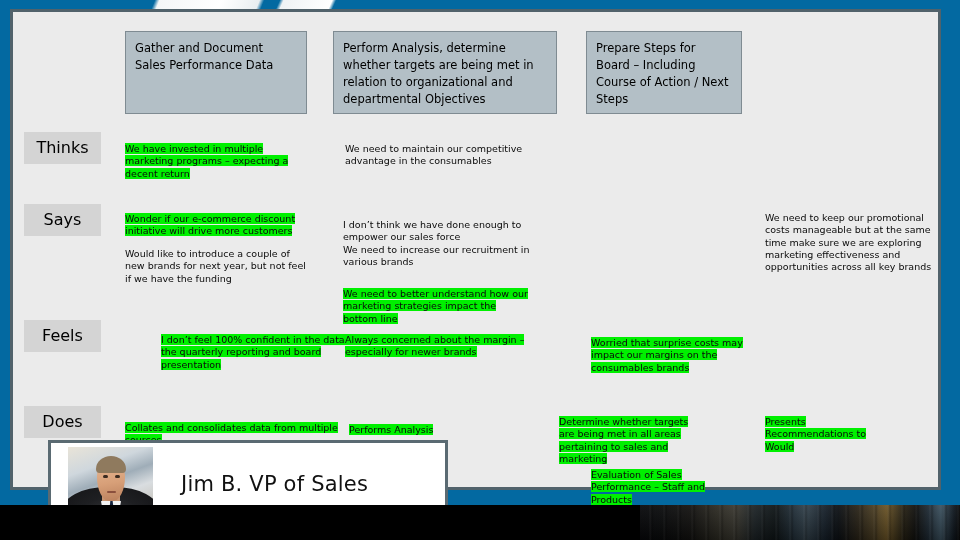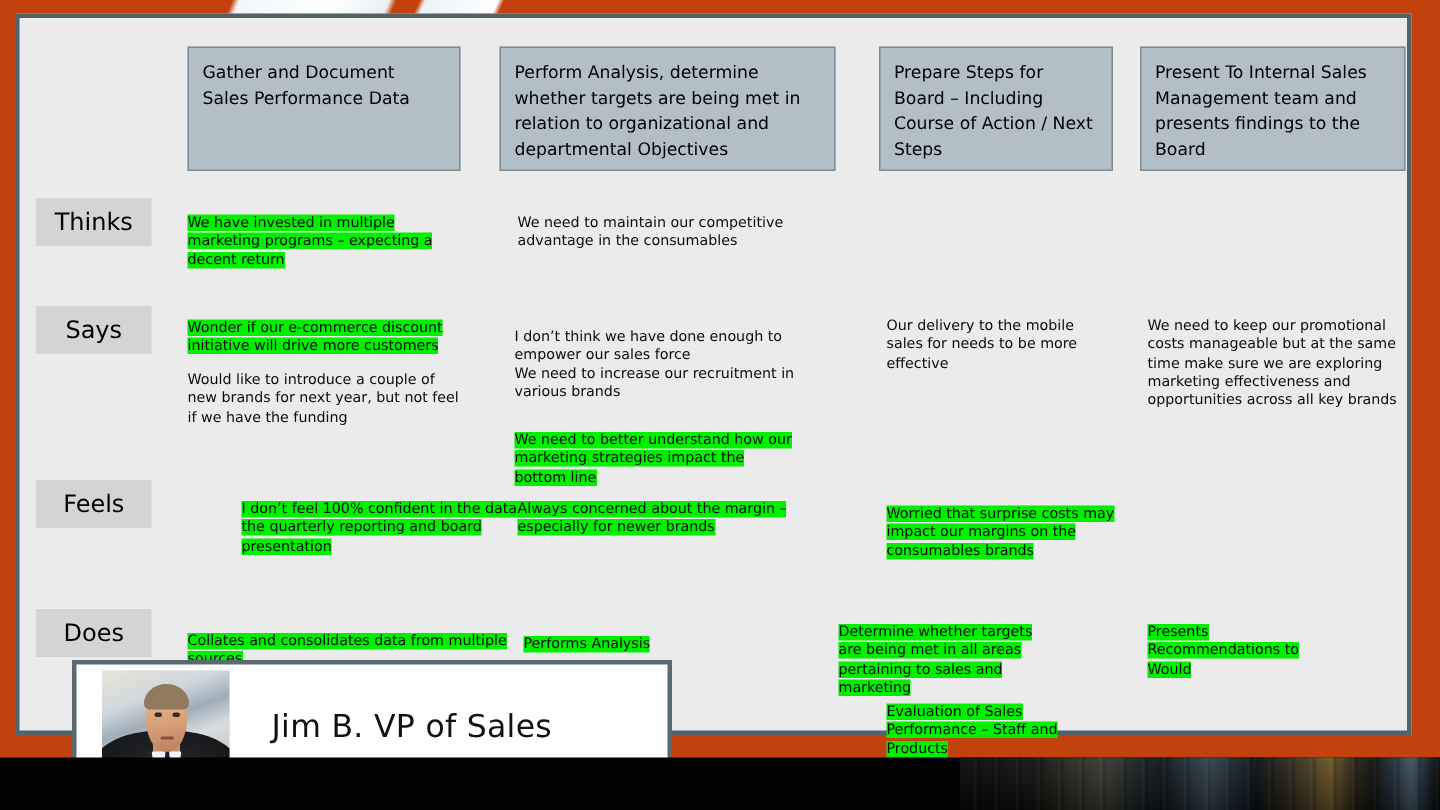--- a/index.html
+++ b/index.html
@@ -11,21 +11,21 @@
     width: 960px;
     height: 540px;
     overflow: hidden;
     font-family: "DejaVu Sans", sans-serif;
   }
 
   #stage {
     position: relative;
     width: 960px;
     height: 540px;
-    background: #c2410c;
+    background: #0369a1;
   }
 
   
   .bottom-band {
     position: absolute;
     left: 0;
     top: 505px;
     width: 960px;
     height: 35px;
     background: #000000;
@@ -287,23 +287,20 @@
 
       <div class="step step-0">
         <span>Gather and Document Sales Performance Data</span>
       </div>
       <div class="step step-1">
         <span>Perform Analysis, determine whether targets are being met in relation to organizational and departmental Objectives</span>
       </div>
       <div class="step step-2">
         <span>Prepare Steps for Board – Including Course of Action / Next Steps</span>
       </div>
-      <div class="step step-3">
-        <span>Present To Internal Sales Management team and presents findings to the Board</span>
-      </div>
 
       <div class="rowlabel rl-says">Says</div>
       <div class="rowlabel rl-thinks">Thinks</div>
       <div class="rowlabel rl-feels">Feels</div>
       <div class="rowlabel rl-does">Does</div>
 
       <div class="note n-t0">
         <span class="hl">We have invested in multiple marketing programs – expecting a decent return</span>
       </div>
       <div class="note n-t1">
@@ -315,23 +312,20 @@
       </div>
       <div class="note n-s0" style="top:224px;">
         <span>Would like to introduce a couple of new brands for next year, but not feel if we have the funding</span>
       </div>
       <div class="note n-s1">
         <span>I don’t think we have done enough to empower our sales force
 We need to increase our recruitment in various brands</span>
       </div>
       <div class="note n-s2">
         <span class="hl">We need to better understand how our marketing strategies impact the bottom line</span>
-      </div>
-      <div class="note n-s3">
-        <span>Our delivery to the mobile sales for needs to be more effective</span>
       </div>
       <div class="note n-s4">
         <span>We need to keep our promotional costs manageable but at the same time make sure we are exploring marketing effectiveness and opportunities across all key brands</span>
       </div>
 
       <div class="note n-f0">
         <span class="hl">I don’t feel 100% confident in the data for the quarterly reporting and board presentation</span>
       </div>
       <div class="note n-f1">
         <span class="hl">Always concerned about the margin – especially for newer brands</span>

